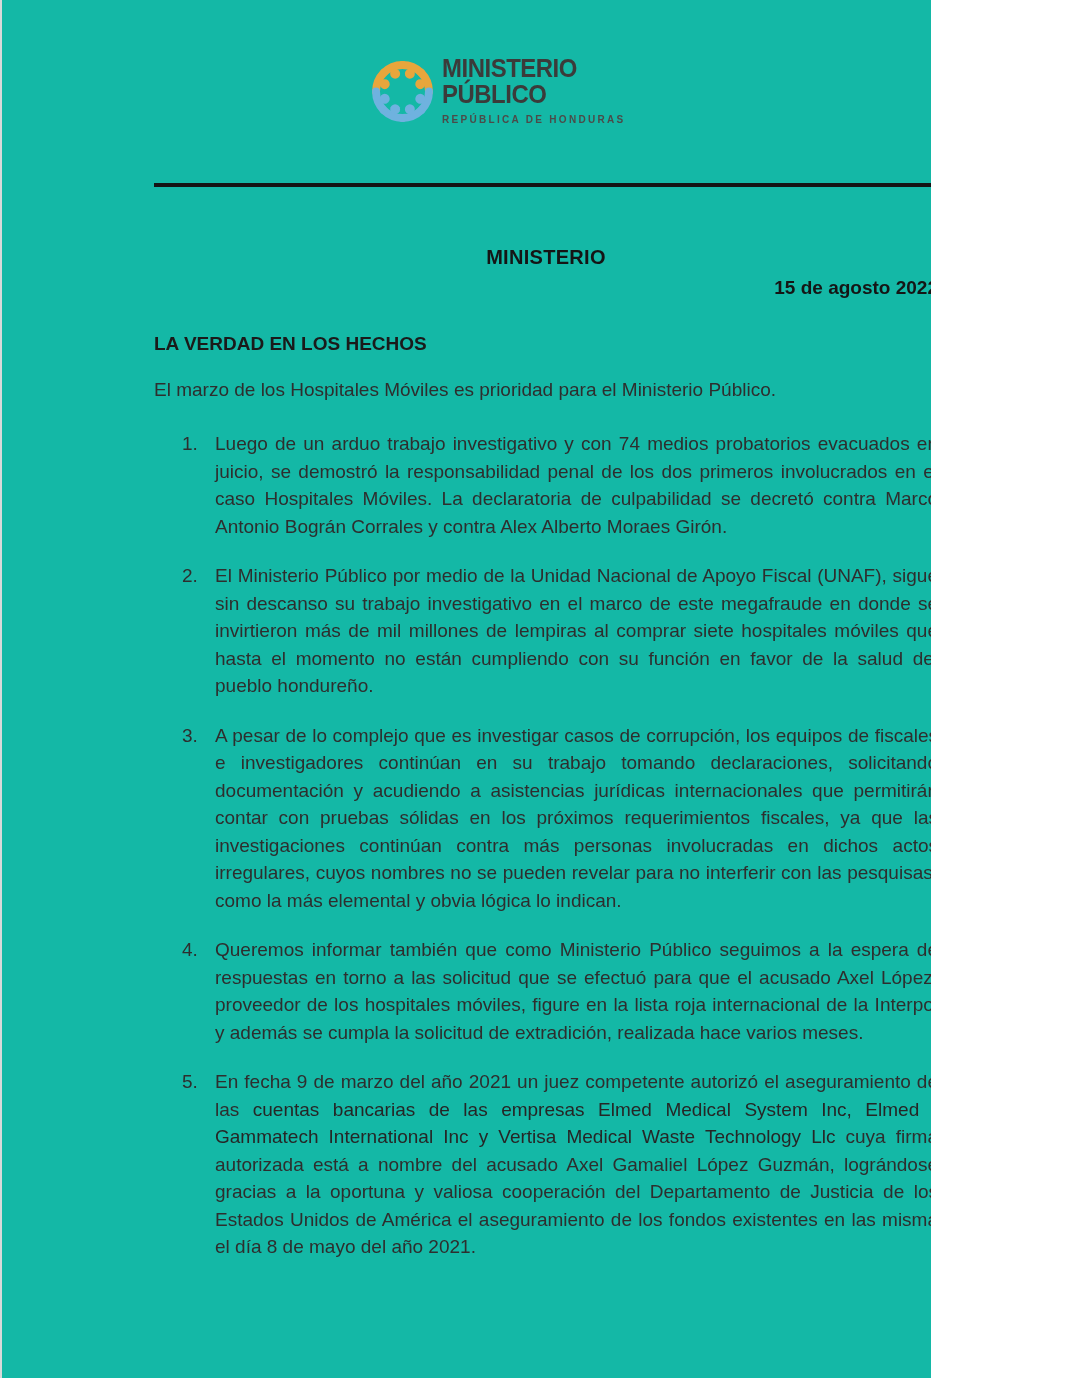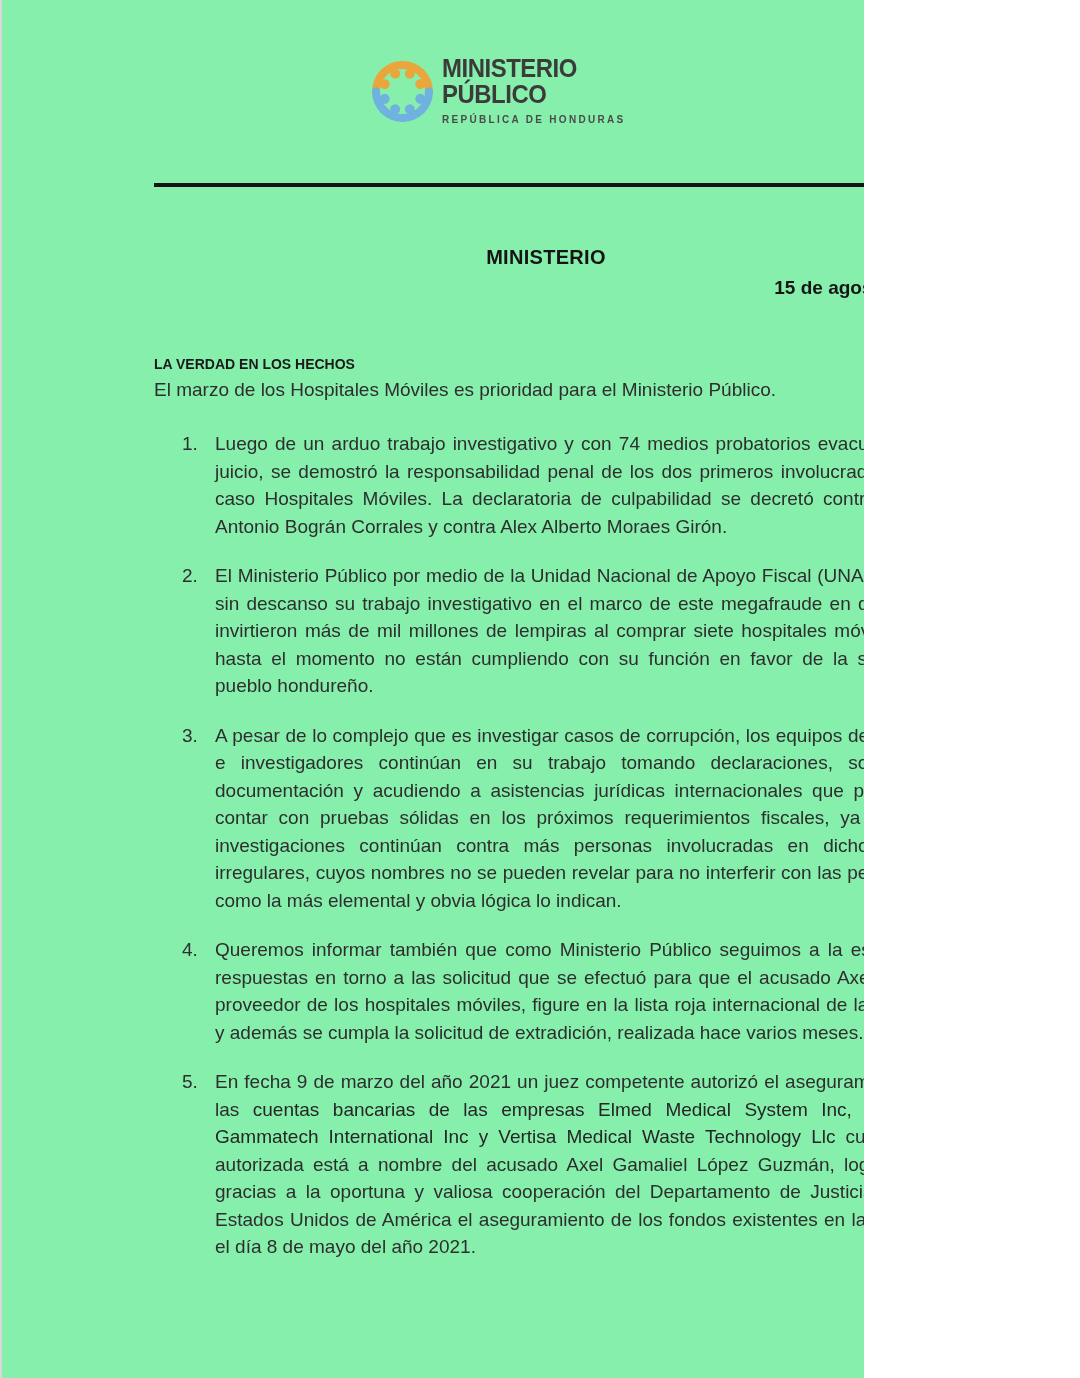--- a/index.html
+++ b/index.html
@@ -1,19 +1,19 @@
 <!DOCTYPE html>
 <html><head>
 <meta charset="utf-8">
 <style>
   html,body{margin:0;padding:0;background:#ffffff;}
   .page{
     position:relative;
-    width:864px;height:1378px;
-    background:#86efac;
+    width:931px;height:1378px;
+    background:#14b8a6;
     font-family:"Liberation Sans","DejaVu Sans",sans-serif;
     color:#2e2e2e;
     overflow:hidden;
     border-left:2px solid #d9d9d9;
     box-sizing:border-box;
   }
   
   .logo{position:absolute;left:363px;top:52px;width:330px;height:80px;}
   .logo-emblem{position:absolute;left:0;top:2px;width:75px;height:75px;}
   .logo-text{position:absolute;left:77px;top:3px;}
@@ -25,21 +25,21 @@
   }
   .logo-sub{
     margin-top:7px;font-size:10px;font-weight:700;color:#4b4b49;
     letter-spacing:2.3px;white-space:nowrap;
   }
   
   .rule{position:absolute;left:152px;top:183px;width:784px;height:4px;background:#141414;}
   .content{position:absolute;left:152px;width:784px;}
   .doc-title{top:246px;text-align:center;font-size:20px;font-weight:700;color:#151515;letter-spacing:0.3px;}
   .doc-date{top:277px;text-align:right;font-size:19px;font-weight:700;color:#151515;}
-  .sec-heading{top:356px;font-size:14px;font-weight:700;color:#1a1a1a;}
+  .sec-heading{top:333px;font-size:19px;font-weight:700;color:#1a1a1a;}
   .sec-subheading{top:379px;font-size:19px;color:#2e2e2e;}
   
   .list{top:430px;}
   .list-item{
     position:relative;
     padding-left:61px;
     margin-bottom:22px;
     font-size:19px;line-height:27.5px;
     text-align:justify;
     color:#2e2e2e;

